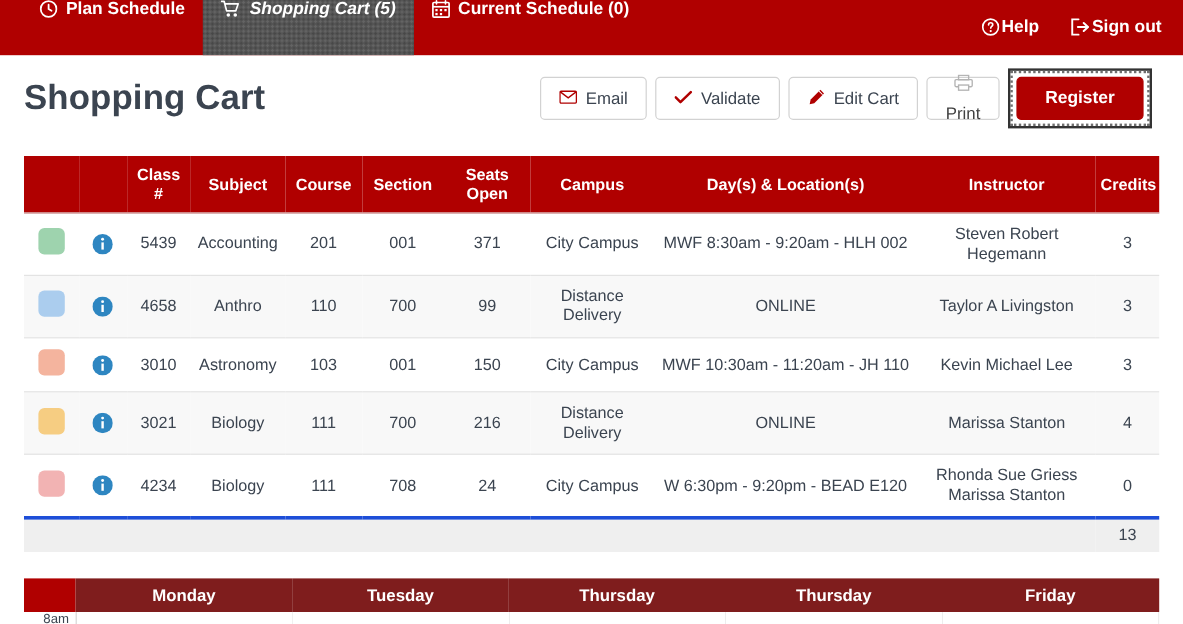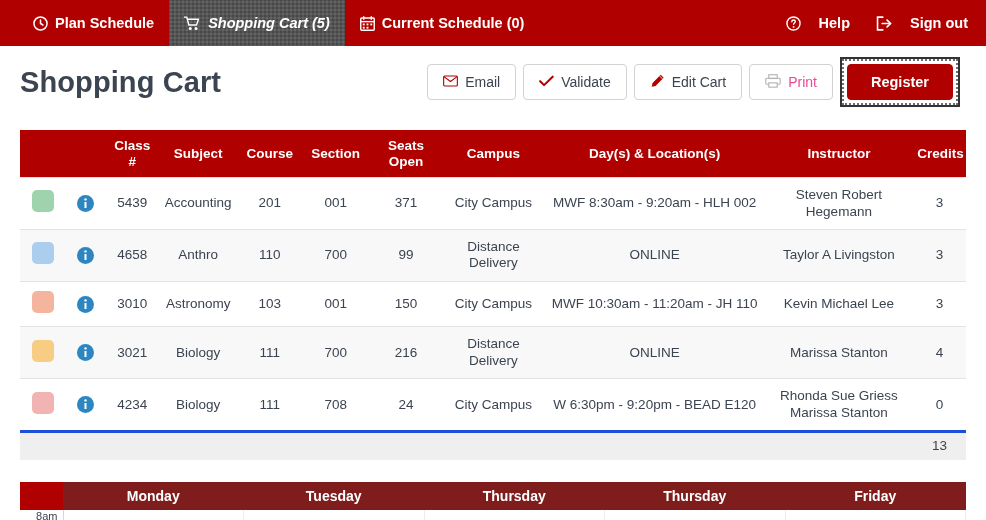--- a/index.html
+++ b/index.html
@@ -24,43 +24,43 @@
   .nav-left { display: flex; align-items: stretch; }
   .nav-right {
     margin-left: auto;
     display: flex;
     align-items: center;
     padding-right: 18px;
     gap: 26px;
   }
   .nav-item {
     display: flex;
-    align-items: center;
+    align-items: flex-start;
     gap: 7px;
     padding: 0 15px;
     color: #ffffff;
     font-size: 14.5px;
     font-weight: bold;
     white-space: nowrap;
     cursor: pointer;
     text-decoration: none;
   }
   .nav-item.active {
     background-color: #555555;
     background-image:
       radial-gradient(rgba(255,255,255,.09) 1px, transparent 1px),
       radial-gradient(rgba(0,0,0,.16) 1px, transparent 1px);
     background-size: 4px 4px, 4px 4px;
     background-position: 0 0, 2px 2px;
     font-style: italic;
   }
   .nav-link {
     display: flex;
-    align-items: flex-end;
-    gap: 18px;
+    align-items: flex-start;
+    gap: 2px;
     color: #ffffff;
     font-size: 14.5px;
     font-weight: bold;
     cursor: pointer;
     white-space: nowrap;
   }
   .nav-ico { display: inline-flex; align-items: center; }
 
   
   .page-head {
@@ -92,21 +92,21 @@
     padding: 12px 15px;
     border: 1px solid #d2d2d2;
     border-radius: 4px;
     background: #ffffff;
     font-size: 14px;
     color: #3b4450;
     cursor: pointer;
     white-space: nowrap;
     font-family: "Liberation Sans", sans-serif;
   }
-  .btn.muted { color: #ec4899; }
+  .btn.muted { color: #404040; flex-direction: column; }
   .btn-register-wrap {
     padding: 5px;
     border: 2px solid #333333;
     outline: 2px dotted #6f6f6f;
     outline-offset: -4px;
     background: #fff;
     display: inline-flex;
   }
   .btn-register {
     background: #b00000;

